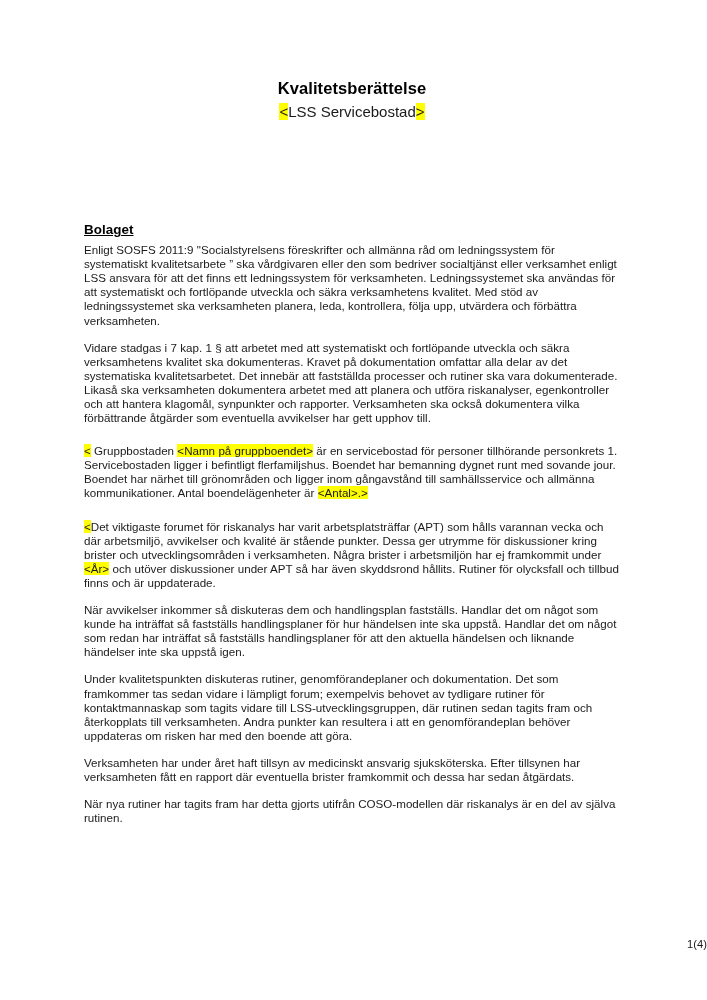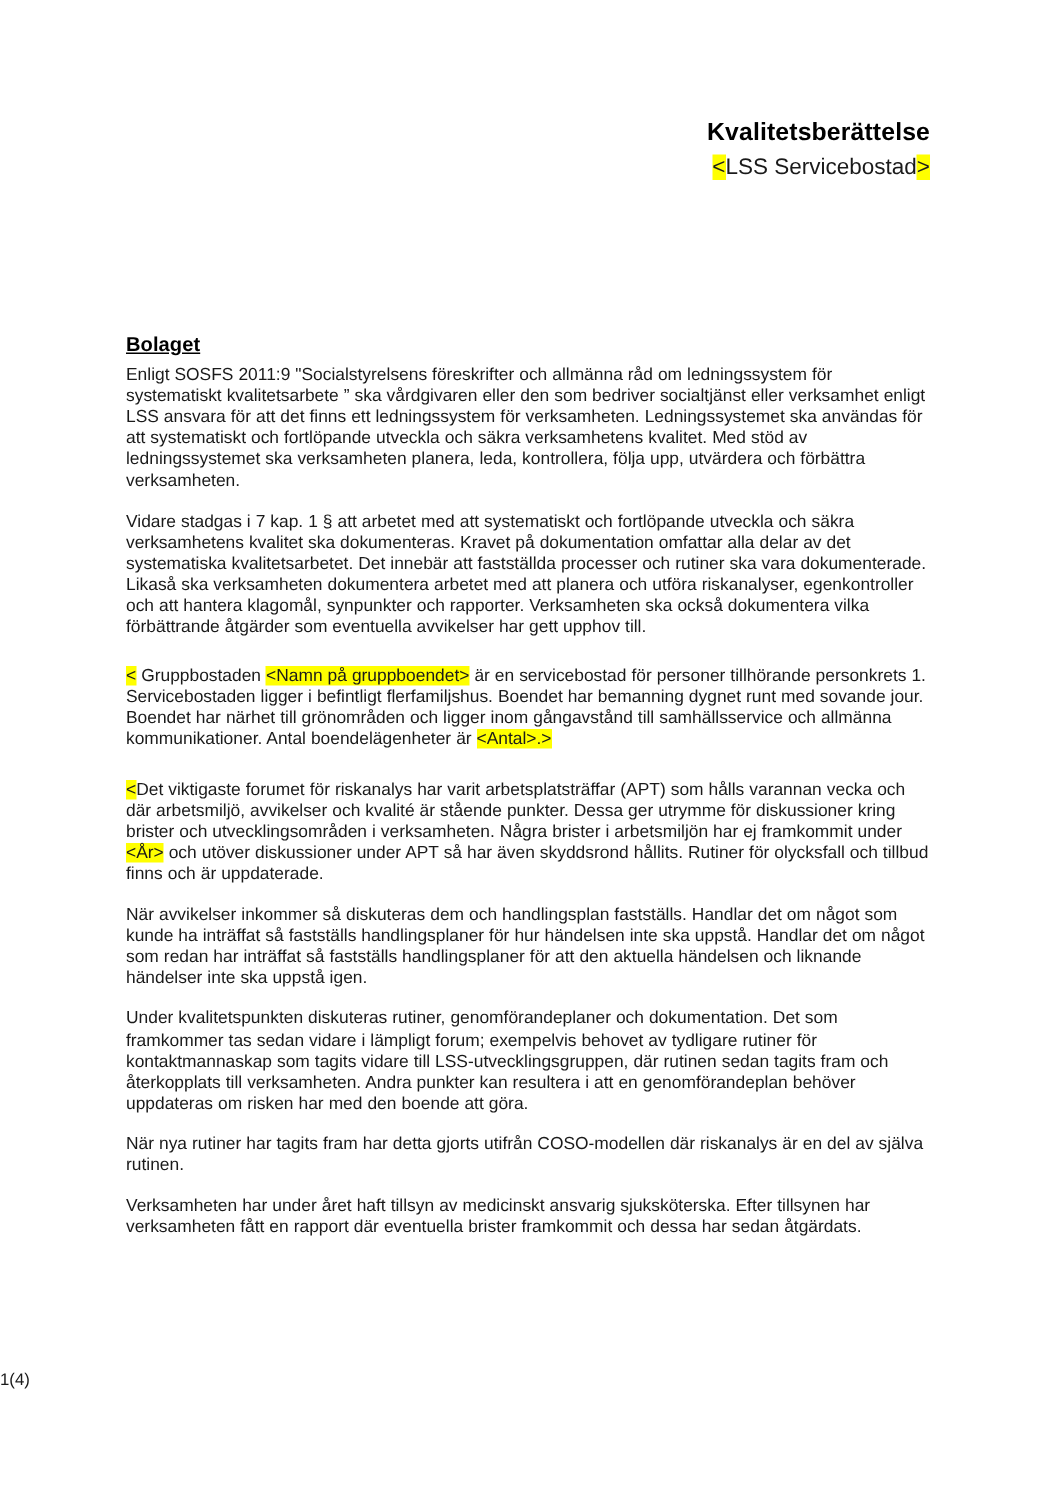--- a/index.html
+++ b/index.html
@@ -25,21 +25,21 @@
     height: 1000px;
     background: #ffffff;
   }
 
   
   .title-block {
     position: absolute;
     left: 84px;
     top: 78px;
     width: 536px;
-    text-align: right;
+    text-align: center;
   }
   .doc-title {
     font-size: 16.5px;
     font-weight: bold;
     letter-spacing: 0.1px;
     line-height: 1.25;
     margin: 0 0 4px 0;
     color: #000000;
   }
   .doc-subtitle {
@@ -97,23 +97,23 @@
 
   .hl {
     background-color: #ffff00;
     color: #1a1a1a;
   }
 
   
   .footer {
     position: absolute;
     left: 0;
-    top: 914px;
+    top: 938px;
     width: 707px;
-    text-align: left;
+    text-align: right;
     font-size: 11.2px;
     color: #1a1a1a;
   }
 </style>
 </head>
 <body>
 
 <div class="page">
 
   <div class="title-block">
@@ -130,21 +130,21 @@
     </div>
 
     <div class="section">
       <p class="para"><span class="hl">&lt;</span><span> Gruppbostaden </span><span class="hl">&lt;Namn på gruppboendet&gt;</span><span> är en servicebostad för personer tillhörande personkrets 1. Servicebostaden ligger i befintligt flerfamiljshus. Boendet har bemanning dygnet runt med sovande jour. Boendet har närhet till grönområden och ligger inom gångavstånd till samhällsservice och allmänna kommunikationer. Antal boendelägenheter är </span><span class="hl">&lt;Antal&gt;.&gt;</span></p>
     </div>
 
     <div class="section">
       <p class="para"><span class="hl">&lt;</span><span>Det viktigaste forumet för riskanalys har varit arbetsplatsträffar (APT) som hålls varannan vecka och där arbetsmiljö, avvikelser och kvalité är stående punkter. Dessa ger utrymme för diskussioner kring brister och utvecklingsområden i verksamheten. Några brister i arbetsmiljön har ej framkommit under </span><span class="hl">&lt;År&gt;</span><span> och utöver diskussioner under APT så har även skyddsrond hållits. Rutiner för olycksfall och tillbud finns och är uppdaterade.</span></p>
       <p class="para">När avvikelser inkommer så diskuteras dem och handlingsplan fastställs. Handlar det om något som kunde ha inträffat så fastställs handlingsplaner för hur händelsen inte ska uppstå. Handlar det om något som redan har inträffat så fastställs handlingsplaner för att den aktuella händelsen och liknande händelser inte ska uppstå igen.</p>
       <p class="para">Under kvalitetspunkten diskuteras rutiner, genomförandeplaner och dokumentation. Det som framkommer tas sedan vidare i lämpligt forum; exempelvis behovet av tydligare rutiner för kontaktmannaskap som tagits vidare till LSS-utvecklingsgruppen, där rutinen sedan tagits fram och återkopplats till verksamheten. Andra punkter kan resultera i att en genomförandeplan behöver uppdateras om risken har med den boende att göra.</p>
+      <p class="para">Verksamheten har under året haft tillsyn av medicinskt ansvarig sjuksköterska. Efter tillsynen har verksamheten fått en rapport där eventuella brister framkommit och dessa har sedan åtgärdats.</p>
       <p class="para">När nya rutiner har tagits fram har detta gjorts utifrån COSO-modellen där riskanalys är en del av själva rutinen.</p>
-      <p class="para">Verksamheten har under året haft tillsyn av medicinskt ansvarig sjuksköterska. Efter tillsynen har verksamheten fått en rapport där eventuella brister framkommit och dessa har sedan åtgärdats.</p>
     </div>
 
   </div>
 
   <div class="footer">1(4)</div>
 
 </div>
 
 </body></html>

